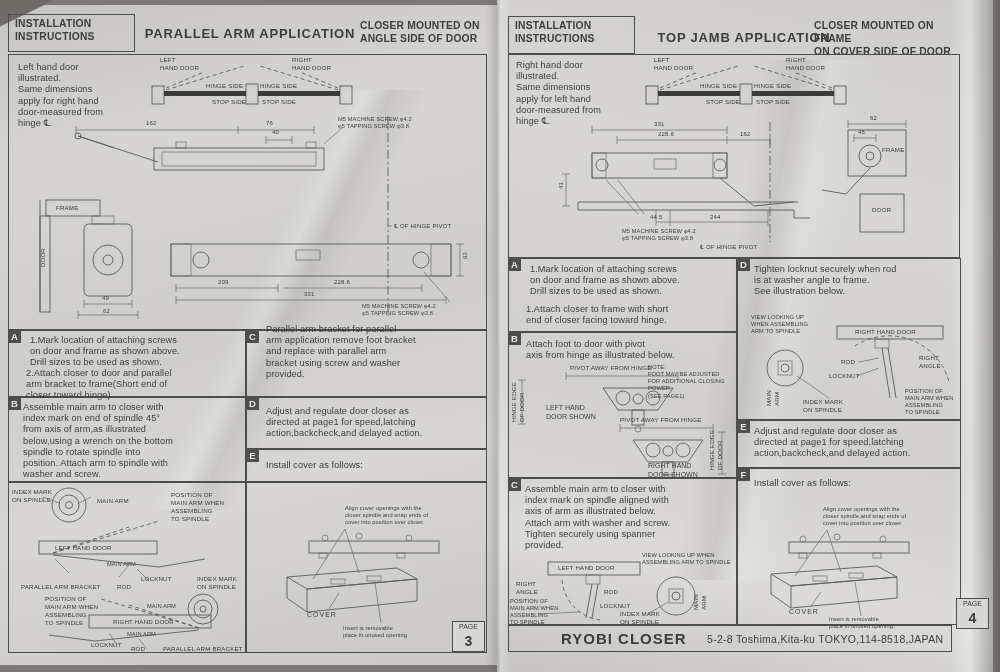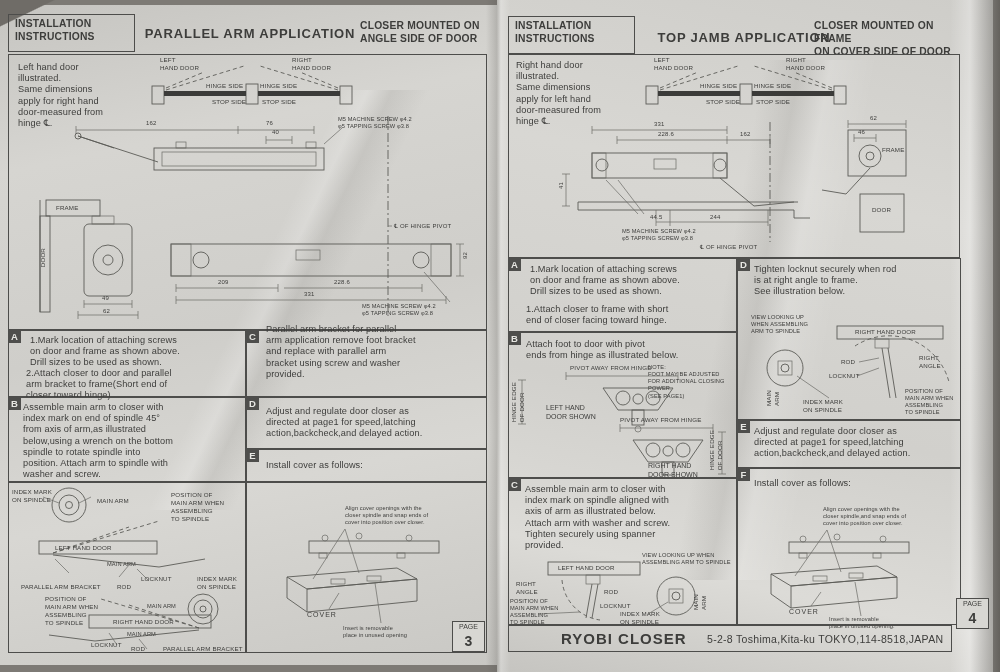--- a/index.html
+++ b/index.html
@@ -349,21 +349,21 @@
     <div class="abs letter" style="left:0;top:244px;">A</div>
     <div class="abs t9 pre" style="left:22px;top:250px;">1.Mark location of attaching screws
    on door and frame as shown above.
    Drill sizes to be used as shown.</div>
     <div class="abs t9 pre" style="left:18px;top:290px;">1.Attach closer to frame with short
    end of closer facing toward hinge.</div>
 
     <div class="abs frame" style="left:0;top:318px;width:229px;height:146px;"></div>
     <div class="abs letter" style="left:0;top:318px;">B</div>
     <div class="abs t9 pre" style="left:18px;top:325px;">Attach foot to door with pivot
-ends from hinge as illustrated below.</div>
+axis from hinge as illustrated below.</div>
     <div class="abs" style="left:0;top:348px;width:229px;height:116px;">
       <svg width="229" height="116" viewBox="0 0 229 116">
         <path class="lnt" d="M58,14 H170 M58,10 V18 M170,10 V18"></path>
         <path class="lnt" d="M14,18 V62 M10,18 H18 M10,62 H18"></path>
         <path class="ln" d="M95,26 L165,26 L150,48 L110,48 Z"></path>
         <circle class="ln" cx="115" cy="36" r="7"></circle>
           <circle class="ln" cx="130" cy="37" r="5"></circle>
           <circle class="ln" cx="145" cy="36" r="7"></circle>
         <rect class="ln" x="124" y="48" width="12" height="15"></rect>
         <circle class="lnt" cx="130" cy="67" r="3"></circle>
@@ -425,21 +425,21 @@
 ASSEMBLING ARM TO SPINDLE</div>
       <div class="abs t6 pre vert" style="left:184px;top:40px;">MAIN
 ARM</div>
       <div class="abs t6 pre" style="left:112px;top:56px;">INDEX MARK
 ON SPINDLE</div>
     </div>
 
     <div class="abs frame" style="left:229px;top:244px;width:224px;height:162px;"></div>
     <div class="abs letter" style="left:229px;top:244px;">D</div>
     <div class="abs t9 pre" style="left:246px;top:250px;">Tighten locknut securely when rod
-is at right angle to frame.
+is at washer angle to frame.
 See illustration below.</div>
     <div class="abs" style="left:229px;top:292px;width:224px;height:112px;">
       <svg width="224" height="112" viewBox="0 0 224 112">
         <circle class="ln" cx="48" cy="62" r="18"></circle>
         <rect class="lnt" x="41" y="55" width="14" height="14"></rect>
         <circle class="ln" cx="48" cy="62" r="4"></circle>
         <path class="lnt" d="M60,70 L92,92"></path>
         <rect class="ln" x="100" y="20" width="106" height="13"></rect>
         <rect class="lnt" x="138" y="33" width="14" height="9"></rect>
         <path class="ln" d="M145,42 L153,92 M151,42 L159,92"></path>

